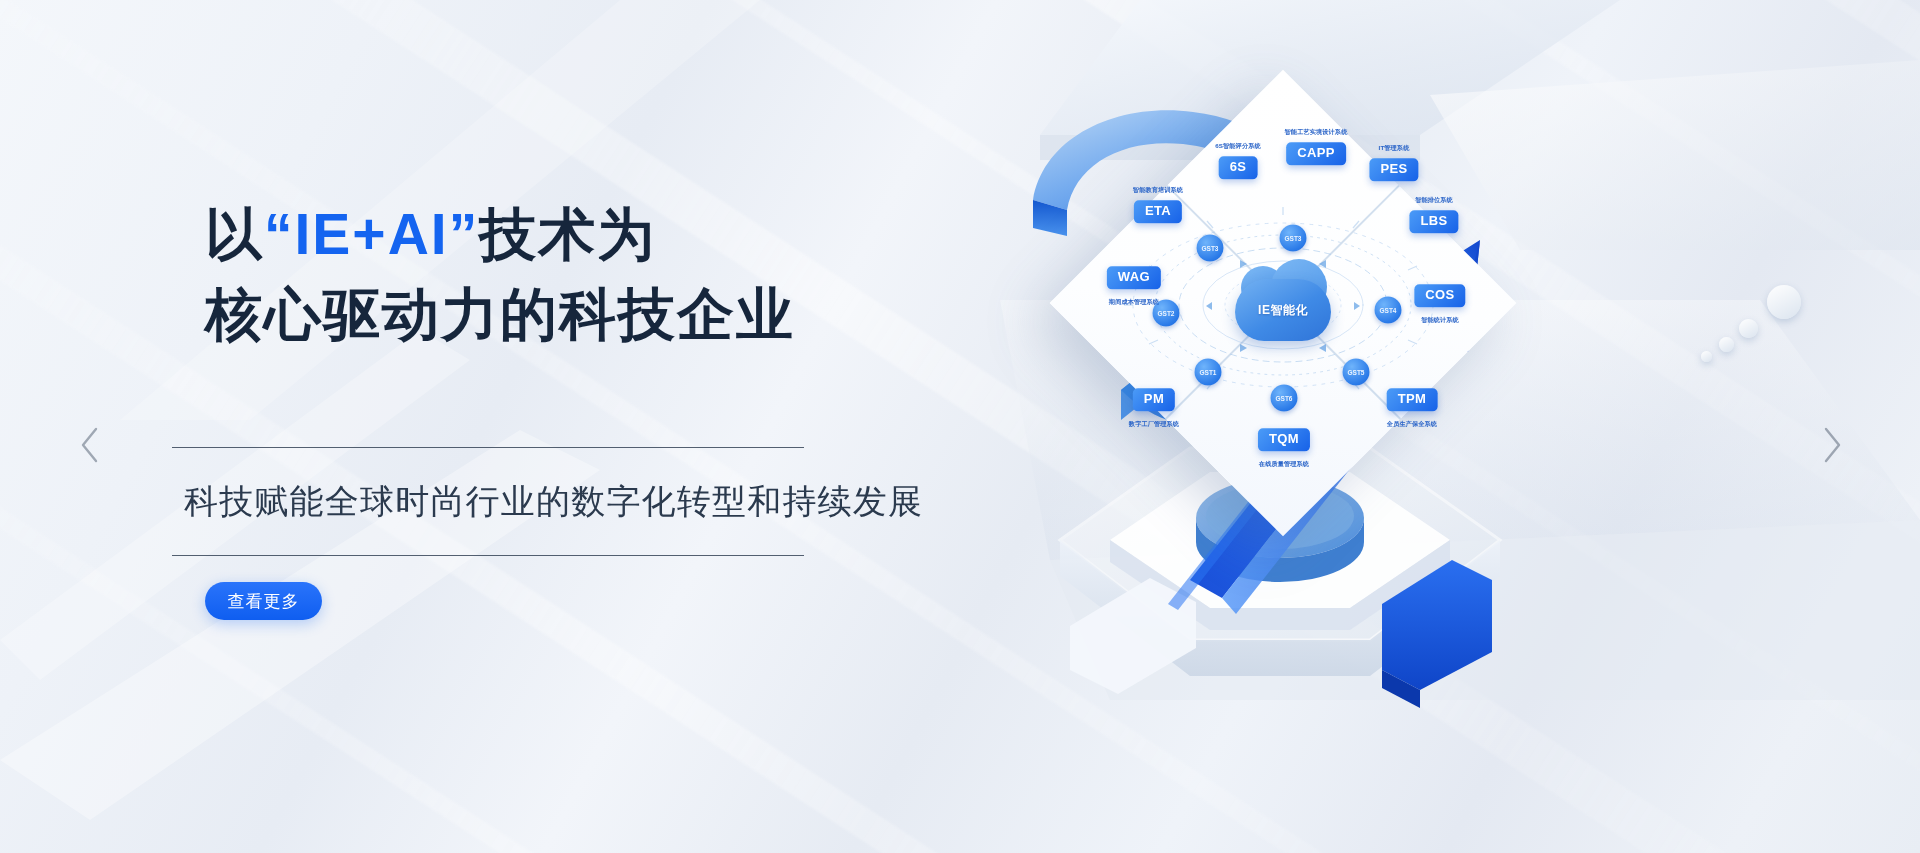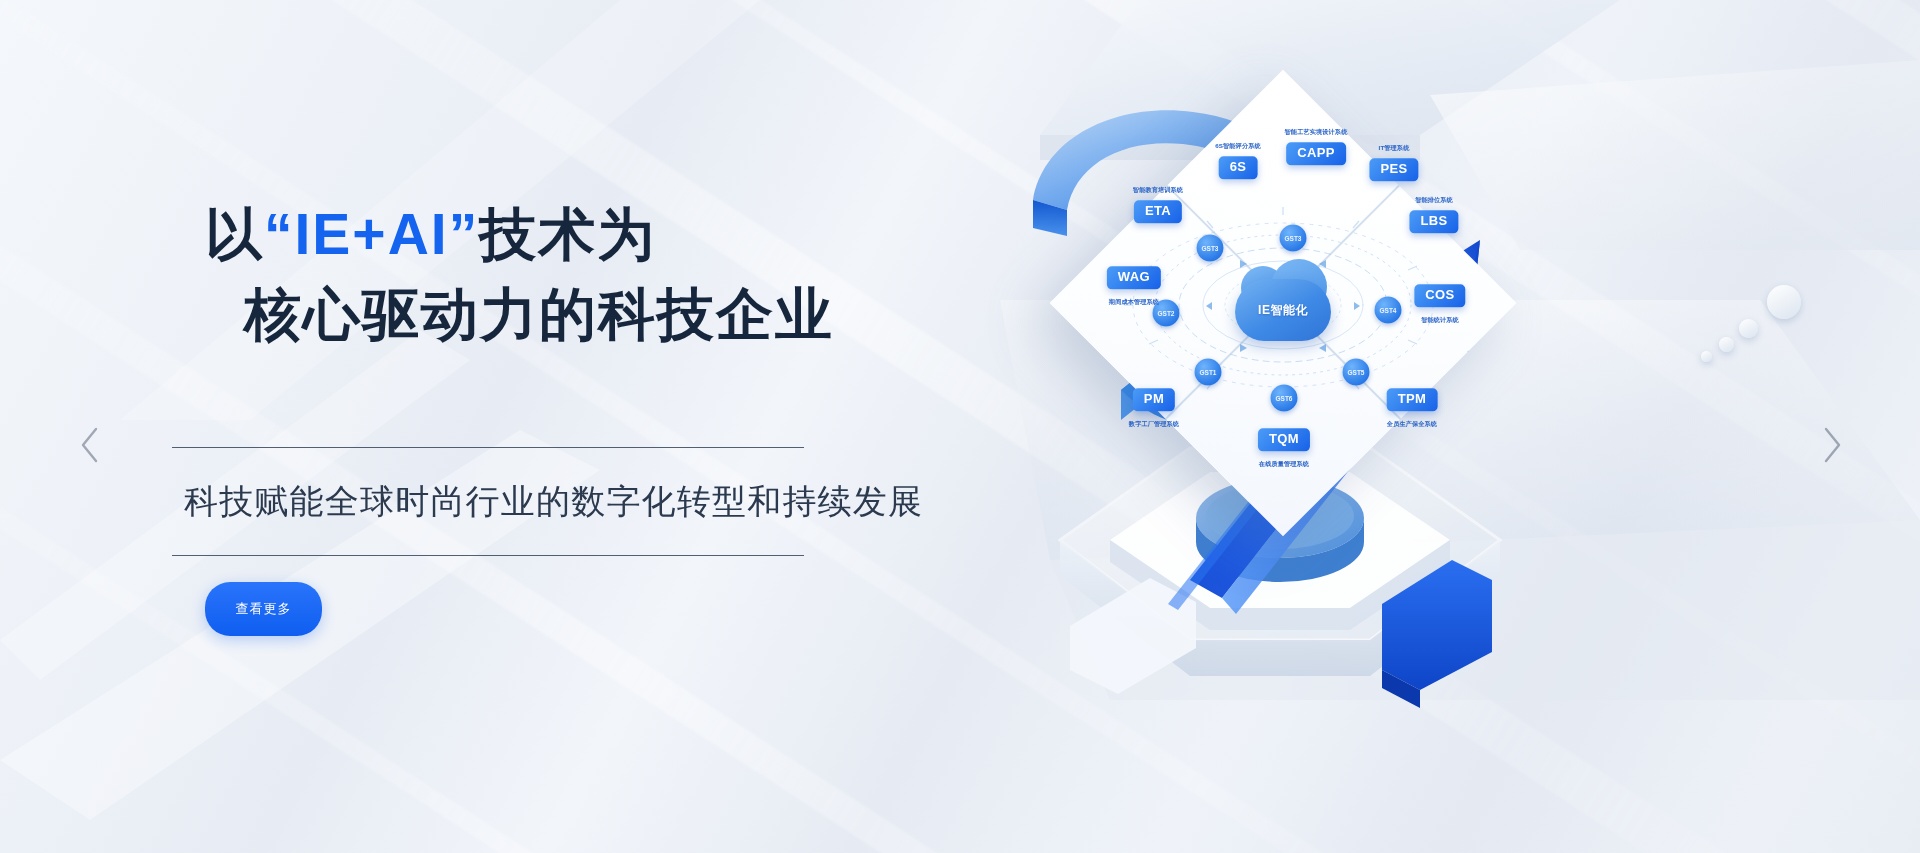--- a/index.html
+++ b/index.html
@@ -54,21 +54,21 @@
   }
   .headline {
     font-size: 57px;
     font-weight: 700;
     letter-spacing: 2px;
     line-height: 76px;
     color: #16263c;
     white-space: nowrap;
   }
   .headline .accent { color: #1464f0; }
-  .headline-2 { margin-top: 4px; margin-left: 39px; }
+  .headline-2 { margin-top: 4px; }
 
   .rulewrap {
     position: absolute;
     left: 172px; top: 447px;
     width: 632px;
     z-index: 30;
   }
   .rule {
     height: 1px;
     background: #2b3a4e;
@@ -78,25 +78,25 @@
     font-size: 34px;
     color: #2b3a4e;
     letter-spacing: 1.2px;
     padding: 31px 0 30px 12px;
     white-space: nowrap;
   }
 
   .cta {
     position: absolute;
     left: 205px; top: 582px;
-    width: 117px; height: 54px;
+    width: 117px; height: 38px;
     border-radius: 25px;
     background: linear-gradient(180deg,#2a74fb 0%, #0f5ef0 100%);
     color: #fff;
-    font-size: 13px;
+    font-size: 17px;
     letter-spacing: 1px;
     display: flex;
     align-items: center;
     justify-content: center;
     cursor: pointer;
     border: none;
     box-shadow: 0 4px 14px rgba(20,100,240,.28);
     z-index: 31;
     font-family: Liberation Mono, monospace;
   }

